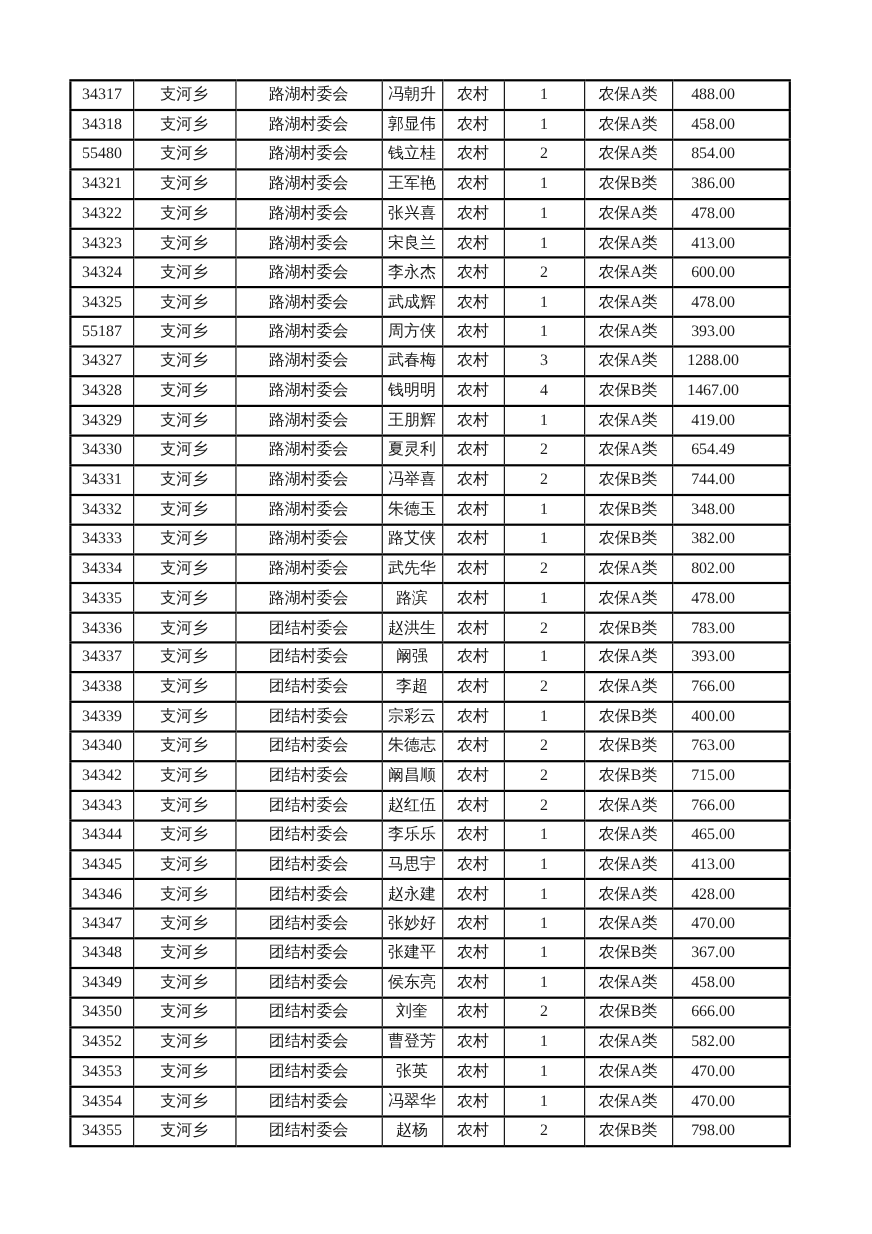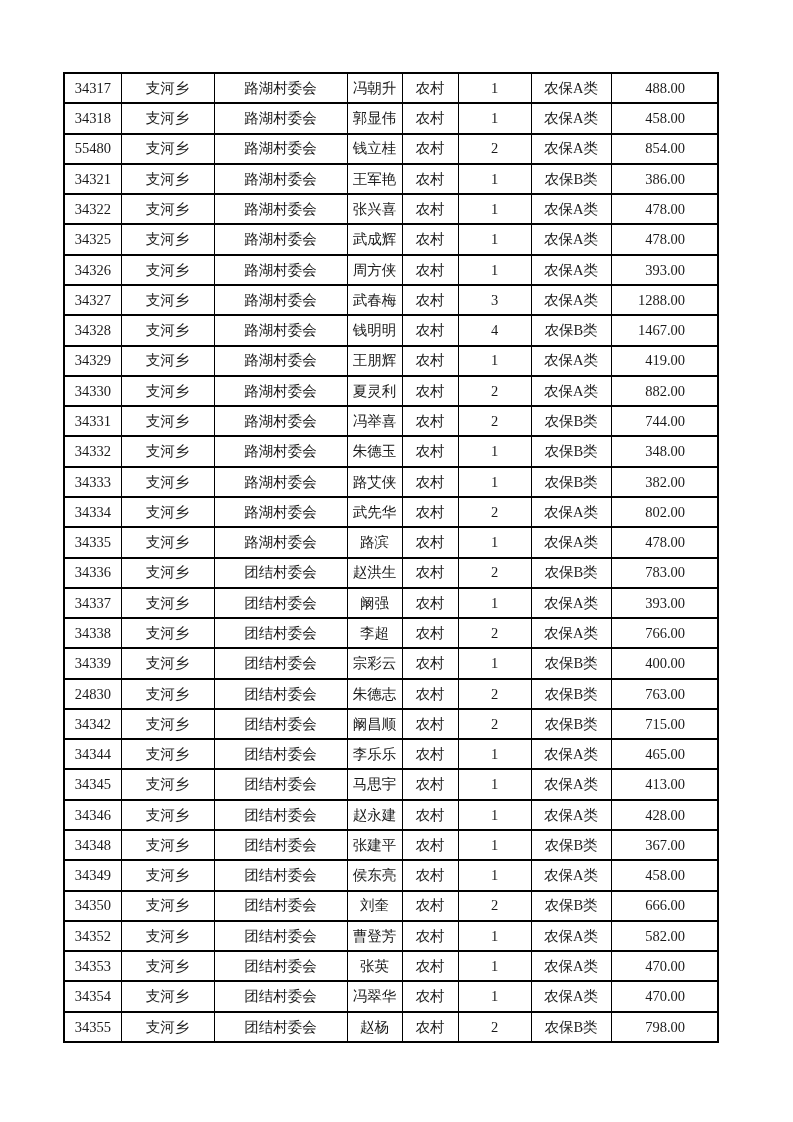--- a/index.html
+++ b/index.html
@@ -48,21 +48,20 @@
     font-size: 14.5px;
     line-height: 1;
     padding: 0;
     white-space: nowrap;
     overflow: hidden;
   }
   table.records {
     border: 2px solid #000;
   }
   table.records td.c7 {
-    text-align: right;
     padding-right: 32px;
   }
 </style>
 </head>
 <body>
 
 <div class="page">
   <table class="records">
     <colgroup>
       <col class="w0">
@@ -119,31 +118,51 @@
           <td class="c0">34322</td>
           <td class="c1">支河乡</td>
           <td class="c2">路湖村委会</td>
           <td class="c3">张兴喜</td>
           <td class="c4">农村</td>
           <td class="c5">1</td>
           <td class="c6">农保A类</td>
           <td class="c7">478.00</td>
         </tr>
         <tr>
+          <td class="c0">34323</td>
+          <td class="c1">支河乡</td>
+          <td class="c2">路湖村委会</td>
+          <td class="c3">宋良兰</td>
+          <td class="c4">农村</td>
+          <td class="c5">1</td>
+          <td class="c6">农保A类</td>
+          <td class="c7">413.00</td>
+        </tr>
+        <tr>
+          <td class="c0">34324</td>
+          <td class="c1">支河乡</td>
+          <td class="c2">路湖村委会</td>
+          <td class="c3">李永杰</td>
+          <td class="c4">农村</td>
+          <td class="c5">2</td>
+          <td class="c6">农保A类</td>
+          <td class="c7">600.00</td>
+        </tr>
+        <tr>
           <td class="c0">34325</td>
           <td class="c1">支河乡</td>
           <td class="c2">路湖村委会</td>
           <td class="c3">武成辉</td>
           <td class="c4">农村</td>
           <td class="c5">1</td>
           <td class="c6">农保A类</td>
           <td class="c7">478.00</td>
         </tr>
         <tr>
-          <td class="c0">34326</td>
+          <td class="c0">55187</td>
           <td class="c1">支河乡</td>
           <td class="c2">路湖村委会</td>
           <td class="c3">周方侠</td>
           <td class="c4">农村</td>
           <td class="c5">1</td>
           <td class="c6">农保A类</td>
           <td class="c7">393.00</td>
         </tr>
         <tr>
           <td class="c0">34327</td>
@@ -176,21 +195,21 @@
           <td class="c7">419.00</td>
         </tr>
         <tr>
           <td class="c0">34330</td>
           <td class="c1">支河乡</td>
           <td class="c2">路湖村委会</td>
           <td class="c3">夏灵利</td>
           <td class="c4">农村</td>
           <td class="c5">2</td>
           <td class="c6">农保A类</td>
-          <td class="c7">882.00</td>
+          <td class="c7">654.49</td>
         </tr>
         <tr>
           <td class="c0">34331</td>
           <td class="c1">支河乡</td>
           <td class="c2">路湖村委会</td>
           <td class="c3">冯举喜</td>
           <td class="c4">农村</td>
           <td class="c5">2</td>
           <td class="c6">农保B类</td>
           <td class="c7">744.00</td>
@@ -269,40 +288,50 @@
           <td class="c0">34339</td>
           <td class="c1">支河乡</td>
           <td class="c2">团结村委会</td>
           <td class="c3">宗彩云</td>
           <td class="c4">农村</td>
           <td class="c5">1</td>
           <td class="c6">农保B类</td>
           <td class="c7">400.00</td>
         </tr>
         <tr>
-          <td class="c0">24830</td>
+          <td class="c0">34340</td>
           <td class="c1">支河乡</td>
           <td class="c2">团结村委会</td>
           <td class="c3">朱德志</td>
           <td class="c4">农村</td>
           <td class="c5">2</td>
           <td class="c6">农保B类</td>
           <td class="c7">763.00</td>
         </tr>
         <tr>
           <td class="c0">34342</td>
           <td class="c1">支河乡</td>
           <td class="c2">团结村委会</td>
           <td class="c3">阚昌顺</td>
           <td class="c4">农村</td>
           <td class="c5">2</td>
           <td class="c6">农保B类</td>
           <td class="c7">715.00</td>
         </tr>
         <tr>
+          <td class="c0">34343</td>
+          <td class="c1">支河乡</td>
+          <td class="c2">团结村委会</td>
+          <td class="c3">赵红伍</td>
+          <td class="c4">农村</td>
+          <td class="c5">2</td>
+          <td class="c6">农保A类</td>
+          <td class="c7">766.00</td>
+        </tr>
+        <tr>
           <td class="c0">34344</td>
           <td class="c1">支河乡</td>
           <td class="c2">团结村委会</td>
           <td class="c3">李乐乐</td>
           <td class="c4">农村</td>
           <td class="c5">1</td>
           <td class="c6">农保A类</td>
           <td class="c7">465.00</td>
         </tr>
         <tr>
@@ -317,20 +346,30 @@
         </tr>
         <tr>
           <td class="c0">34346</td>
           <td class="c1">支河乡</td>
           <td class="c2">团结村委会</td>
           <td class="c3">赵永建</td>
           <td class="c4">农村</td>
           <td class="c5">1</td>
           <td class="c6">农保A类</td>
           <td class="c7">428.00</td>
+        </tr>
+        <tr>
+          <td class="c0">34347</td>
+          <td class="c1">支河乡</td>
+          <td class="c2">团结村委会</td>
+          <td class="c3">张妙好</td>
+          <td class="c4">农村</td>
+          <td class="c5">1</td>
+          <td class="c6">农保A类</td>
+          <td class="c7">470.00</td>
         </tr>
         <tr>
           <td class="c0">34348</td>
           <td class="c1">支河乡</td>
           <td class="c2">团结村委会</td>
           <td class="c3">张建平</td>
           <td class="c4">农村</td>
           <td class="c5">1</td>
           <td class="c6">农保B类</td>
           <td class="c7">367.00</td>

